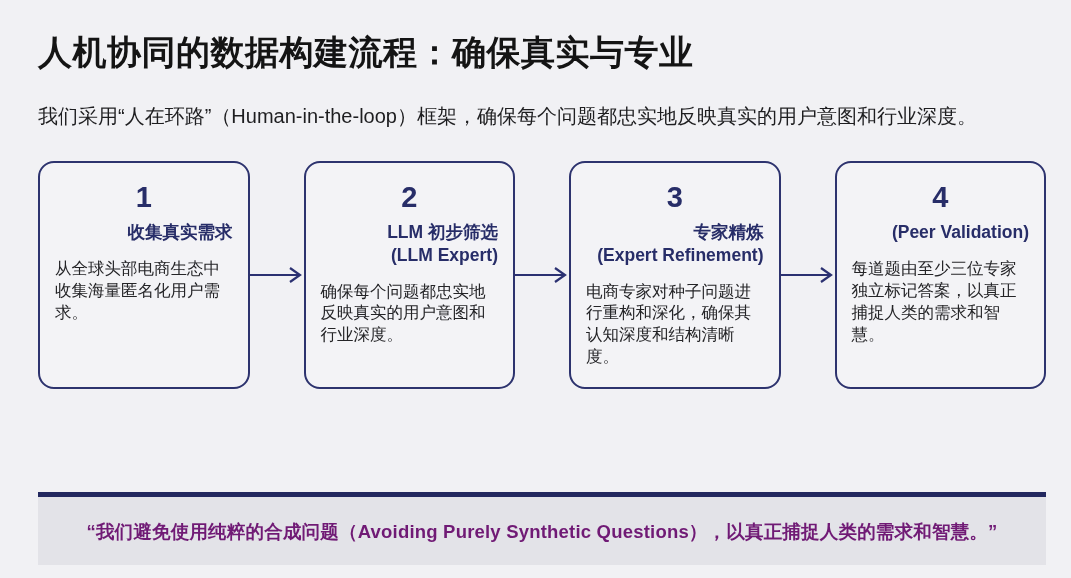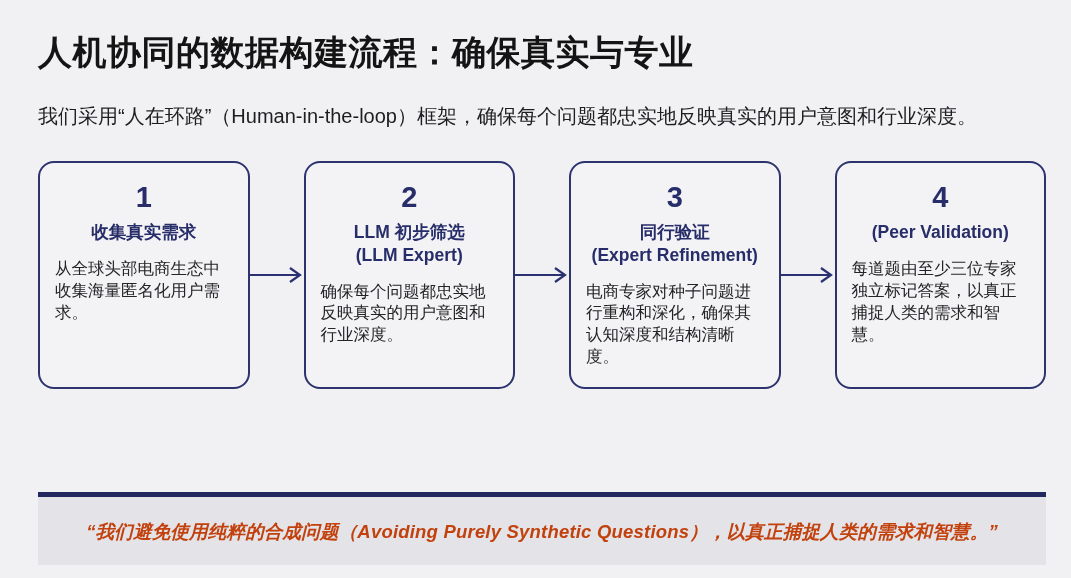--- a/index.html
+++ b/index.html
@@ -45,21 +45,21 @@
     flex-direction: column;
   }
   .step-number {
     font-size: 29px;
     font-weight: 700;
     color: #272d68;
     text-align: center;
     margin-top: 4px;
   }
   .step-title {
-    text-align: center;
+    text-align: right;
     margin-top: 7px;
     color: #272d68;
     font-weight: 700;
     font-size: 17.5px;
     line-height: 1.3;
   }
   .step-desc {
     margin-top: 14px;
     font-size: 16.5px;
     color: #242427;
@@ -83,22 +83,21 @@
     height: 73px;
     background: #e3e3e8;
     border-top: 5px solid #23285f;
     display: flex;
     align-items: center;
     justify-content: center;
   }
   .quote-text {
     font-size: 18.5px;
     font-weight: 700;
-    font-style: italic;
-    color: #c2410c;
+    color: #701a75;
     white-space: nowrap;
     letter-spacing: 0.2px;
     text-align: center;
   }
 </style>
 </head>
 <body>
 
 <div class="slide">
 
@@ -135,21 +134,21 @@
     <div class="flow-arrow">
       <svg viewBox="0 0 54 20" fill="none" stroke="#2b3171" stroke-width="2.2">
         <line x1="0" y1="10" x2="49" y2="10"></line>
         <polyline points="40,3 50,10 40,17"></polyline>
       </svg>
     </div>
 
     <div class="step-card">
       <div class="step-number">3</div>
       <div class="step-title">
-        <div>同行验证</div>
+        <div>专家精炼</div>
         <div>(Expert Refinement)</div>
       </div>
       <div class="step-desc">电商专家对种子问题进行重构和深化，确保其认知深度和结构清晰度。</div>
     </div>
 
     <div class="flow-arrow">
       <svg viewBox="0 0 54 20" fill="none" stroke="#2b3171" stroke-width="2.2">
         <line x1="0" y1="10" x2="49" y2="10"></line>
         <polyline points="40,3 50,10 40,17"></polyline>
       </svg>

